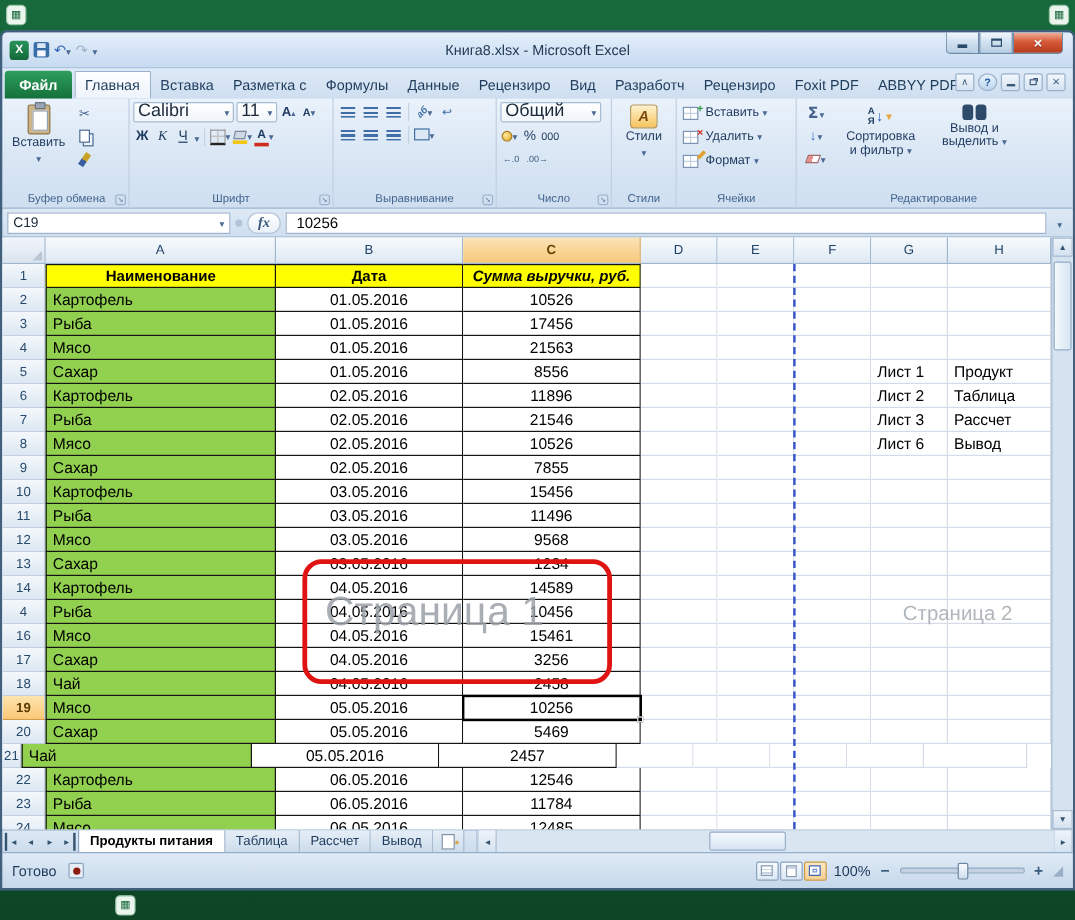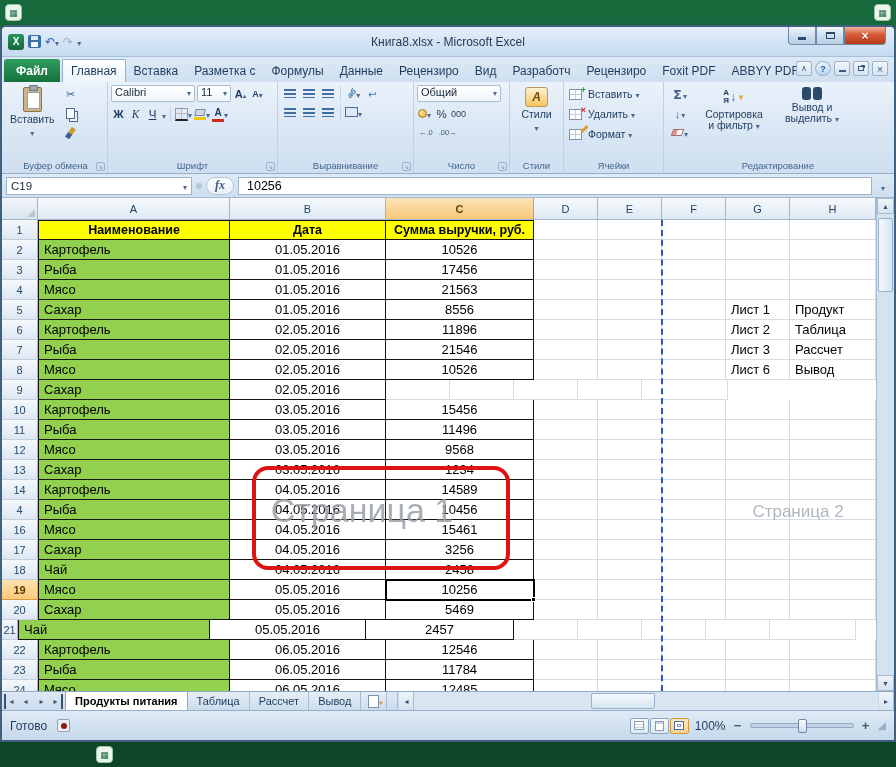--- a/index.html
+++ b/index.html
@@ -73,22 +73,22 @@
   .ic-paste{width:19px;height:25px;background:#cdb58a;border:1px solid #8a7448;border-radius:2px;position:relative}
   .ic-paste::before{content:"";position:absolute;left:5px;top:-3px;width:7px;height:4px;background:#9aa6b4;border:1px solid #6a7684;border-radius:1px}
   .ic-paste::after{content:"";position:absolute;left:3px;top:4px;width:11px;height:15px;background:#fff;border:1px solid #9aa4b0}
   .ic-cut::before{content:"✂";font-size:11px;color:#44618e}
   .ic-copy{width:9px;height:11px;border:1px solid #4a6a94;background:#fff;box-shadow:3px 3px 0 -1px #eef4fa,3px 3px 0 0 #4a6a94;display:inline-block}
   .ic-brush{width:5px;height:12px;background:linear-gradient(#c9a227 0 55%,#3a5fa0 55% 100%);transform:rotate(35deg);display:inline-block}
 
   
   .fcol{display:flex;flex-direction:column;gap:3px;width:100%}
   .frow{display:flex;align-items:center;gap:2px}
-  .combo{height:17px;border:1px solid #a8bcd2;background:linear-gradient(#fff,#f0f5fa);font-size:11px;color:#1a2a3a;
-         display:flex;align-items:flex-start;justify-content:space-between;padding:0 3px;border-radius:2px}
+  .combo{height:17px;border:1px solid #a8bcd2;background:linear-gradient(#fff,#f0f5fa);font-size:15px;color:#1a2a3a;
+         display:flex;align-items:flex-end;justify-content:space-between;padding:0 3px;border-radius:2px}
   .tb{min-width:15px;height:17px;display:inline-flex;align-items:center;justify-content:center;font-size:11.5px;color:#1e3a5f;border-radius:2px}
   .tb.b{font-weight:700}.tb.i{font-style:italic;font-family:"Liberation Serif",serif}.tb.u{text-decoration:underline}
   .fA{font-size:11px;font-weight:700;color:#1e3a5f}
   .upcar::before{content:"▴";font-size:7px;color:#4a6a94}
   .vsep{width:1px;height:15px;background:#c4d2e2;margin:0 2px}
   .ic-borders{width:13px;height:13px;border:1px solid #999;border-bottom:2px solid #222;display:inline-block;
       background:linear-gradient(#bbb,#bbb) center/13px 1px no-repeat,linear-gradient(#bbb,#bbb) center/1px 13px no-repeat}
   .colico{display:inline-flex;flex-direction:column;align-items:center;gap:1px}
   .ic-bucket{width:10px;height:7px;background:#cfd8e4;border:1px solid #7a8aa0;transform:skewX(-12deg)}
   .bar-y{width:12px;height:3px;background:#f2c511}
@@ -553,21 +553,21 @@
           <div class="ch" style="width: 64px;">F</div>
           <div class="ch" style="width: 64px;">G</div>
           <div class="ch" style="width: 86px;">H</div>
         </div>
       <div class="gridarea">
         <div>
             <div class="grow">
               <div class="rh" style="width: 36px;">1</div>
               <div class="cell hdrY first" style="width: 192px;">Наименование</div>
               <div class="cell hdrY" style="width: 156px;">Дата</div>
-              <div class="cell hdrY" style="width: 148px;">Сумма выручки, руб.</div>
+              <div class="cell hdrY" style="width: 148px; font-style: italic;">Сумма выручки, руб.</div>
               <div class="cell plain" style="width: 64px;"></div>
               <div class="cell plain" style="width: 64px;"></div>
               <div class="cell plain" style="width: 64px;"></div>
               <div class="cell plain" style="width: 64px;"></div>
               <div class="cell plain" style="width: 86px;"></div>
             </div>
             <div class="grow">
               <div class="rh" style="width: 36px;">2</div>
               <div class="cell green" style="width: 192px;">Картофель</div>
               <div class="cell white ctr" style="width: 156px;">01.05.2016</div>
@@ -641,20 +641,21 @@
               <div class="cell plain" style="width: 64px;"></div>
               <div class="cell plain" style="width: 64px;"></div>
               <div class="cell plain" style="width: 64px;"></div>
               <div class="cell plain" style="width: 64px;">Лист 6</div>
               <div class="cell plain" style="width: 86px;">Вывод</div>
             </div>
             <div class="grow">
               <div class="rh" style="width: 36px;">9</div>
               <div class="cell green" style="width: 192px;">Сахар</div>
               <div class="cell white ctr" style="width: 156px;">02.05.2016</div>
+              <div class="cell white ctr" style="width: 148px;">7855</div>
               <div class="cell plain" style="width: 64px;"></div>
               <div class="cell plain" style="width: 64px;"></div>
               <div class="cell plain" style="width: 64px;"></div>
               <div class="cell plain" style="width: 64px;"></div>
               <div class="cell plain" style="width: 86px;"></div>
             </div>
             <div class="grow">
               <div class="rh" style="width: 36px;">10</div>
               <div class="cell green" style="width: 192px;">Картофель</div>
               <div class="cell white ctr" style="width: 156px;">03.05.2016</div>

